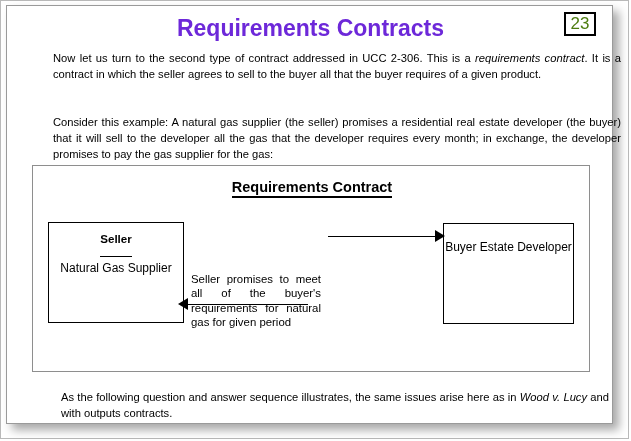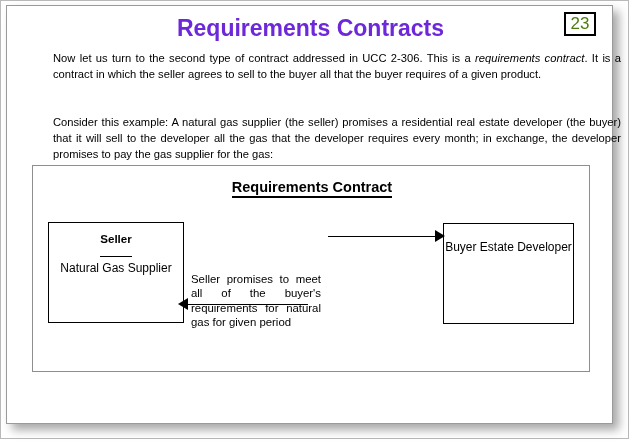--- a/index.html
+++ b/index.html
@@ -215,15 +215,16 @@
       <div class="arrow-head arrow-head-right"></div>
 
       <div class="arrow-line arrow-bottom"></div>
       <div class="arrow-head arrow-head-left"></div>
 
       <div class="caption caption-seller">Seller promises to meet all of the buyer's requirements for natural gas for given period</div>
 
 
     </div>
 
+    <div class="para para-3"><span>As the following question and answer sequence illustrates, the same issues arise here as in </span><i>Wood v. Lucy</i><span> and with outputs contracts.</span></div>
 
   </div>
 </div>
 
 </body></html>

